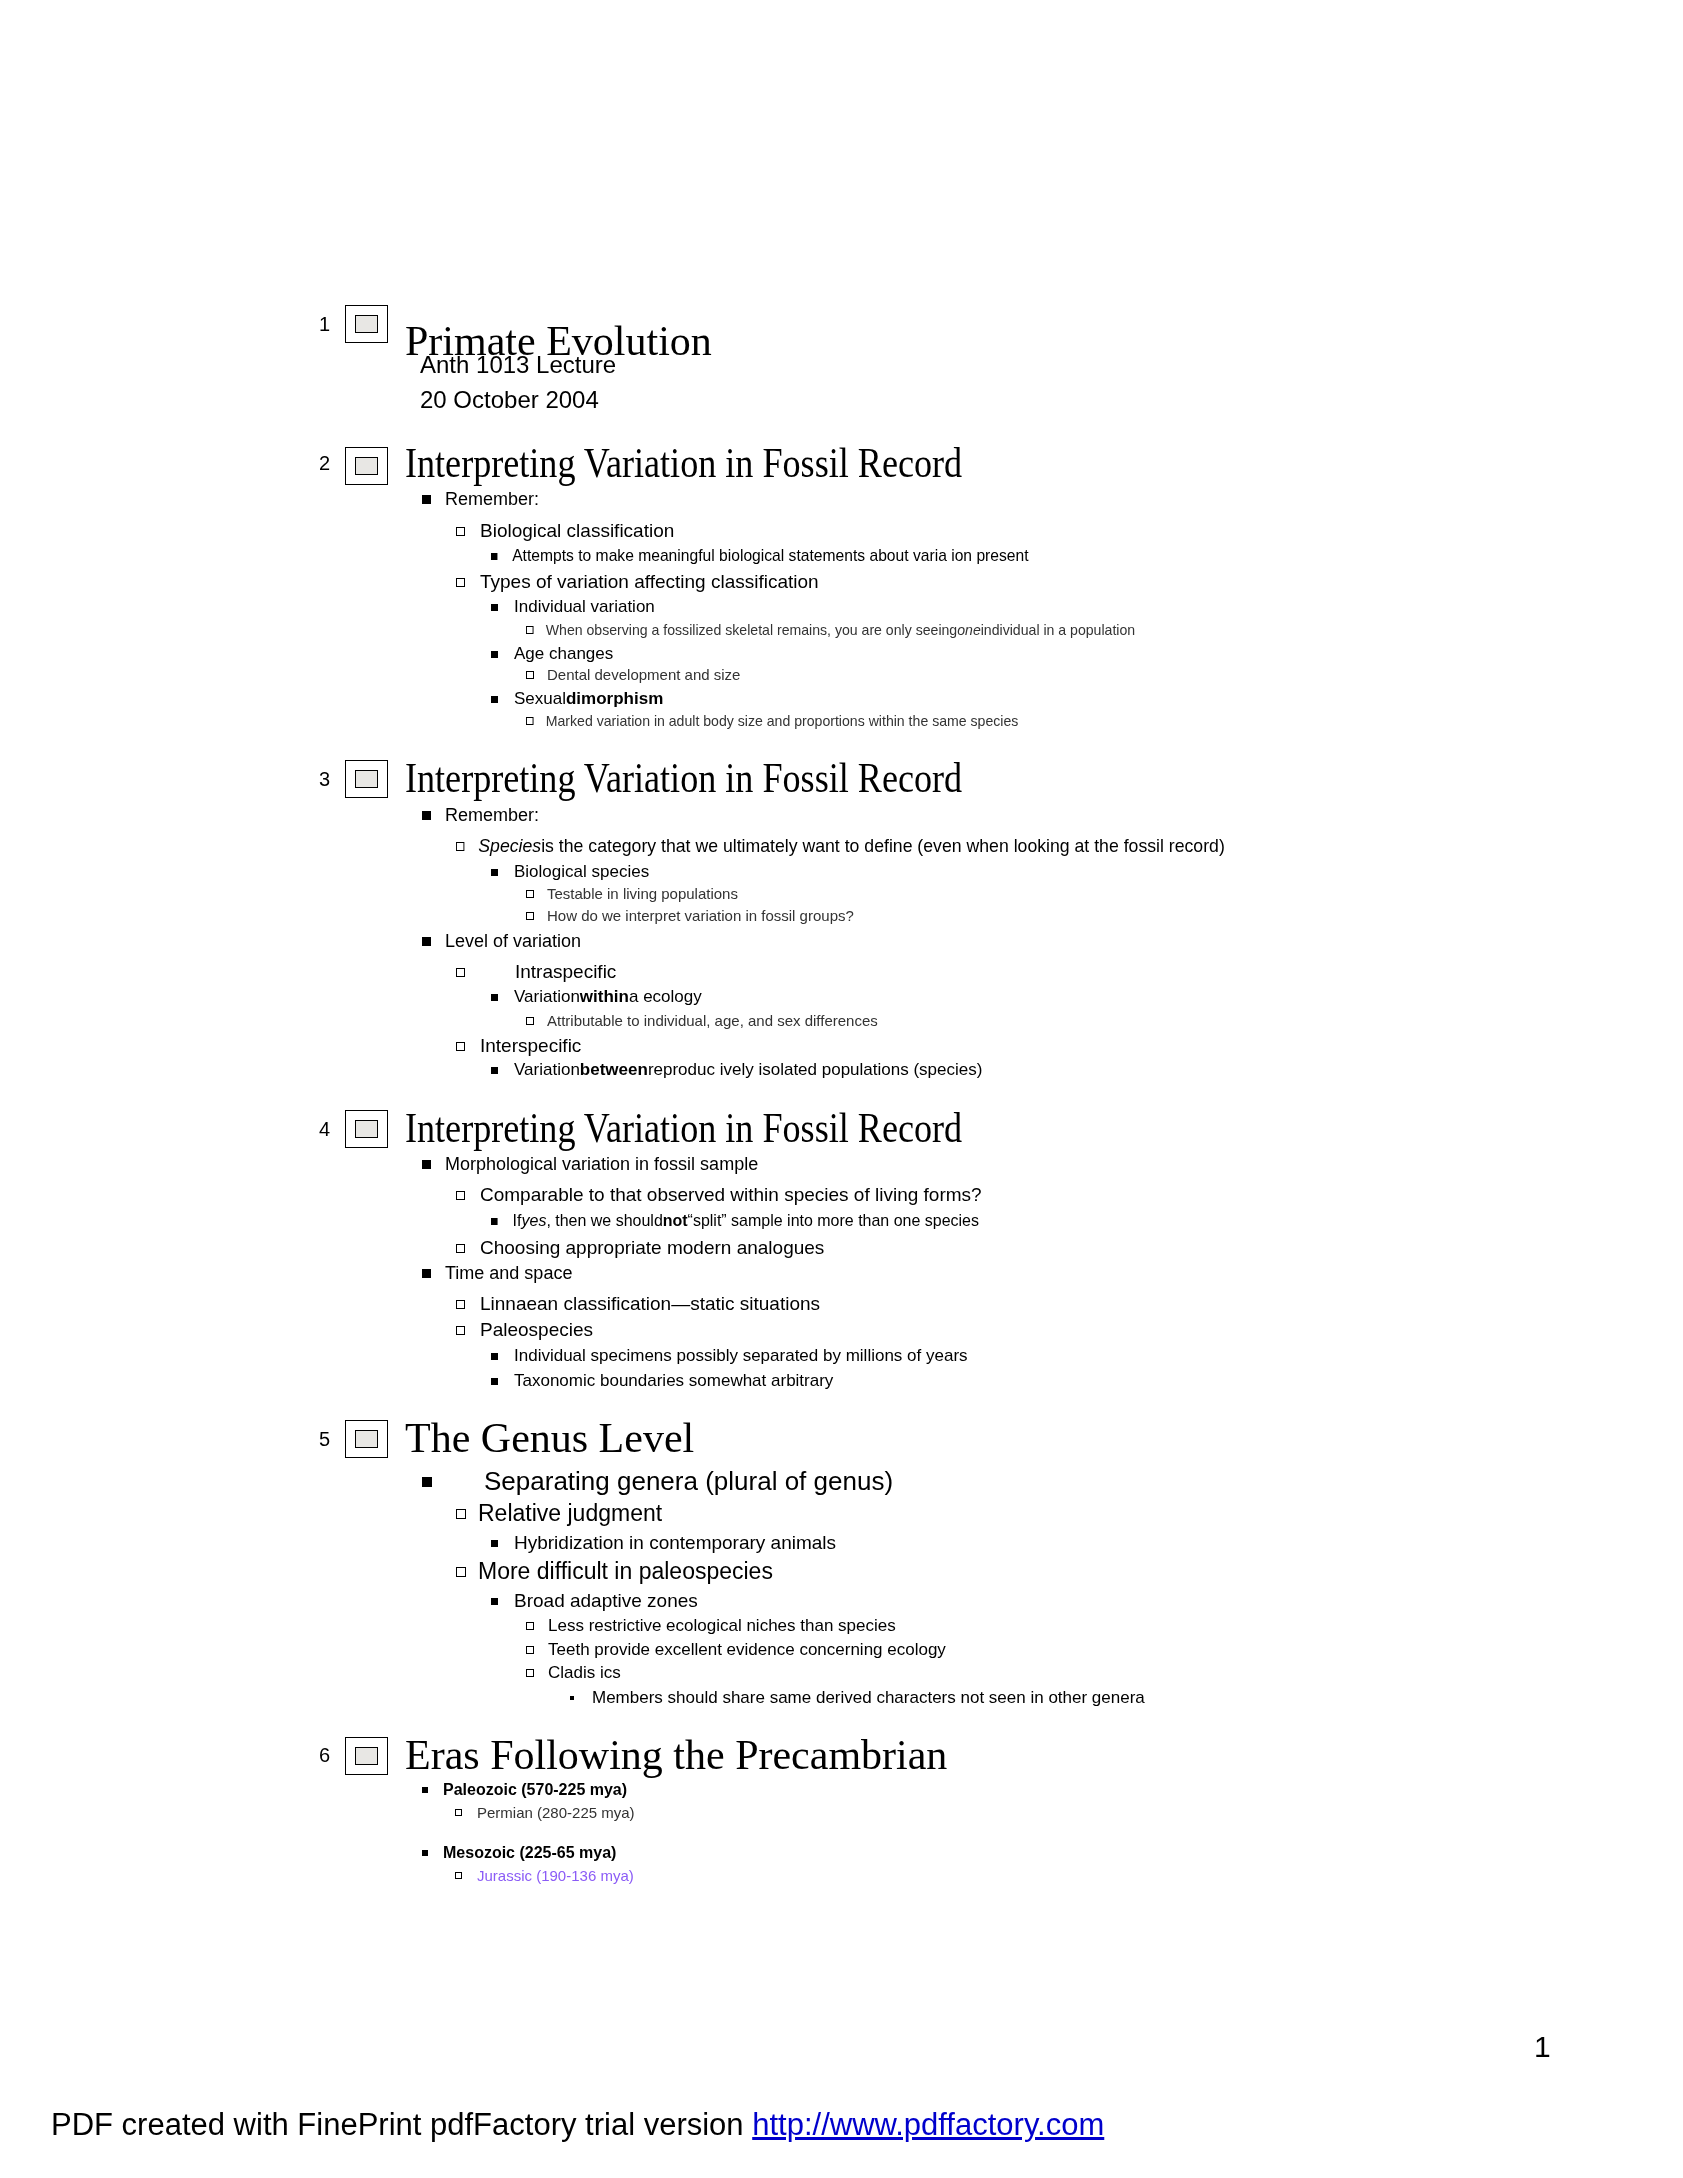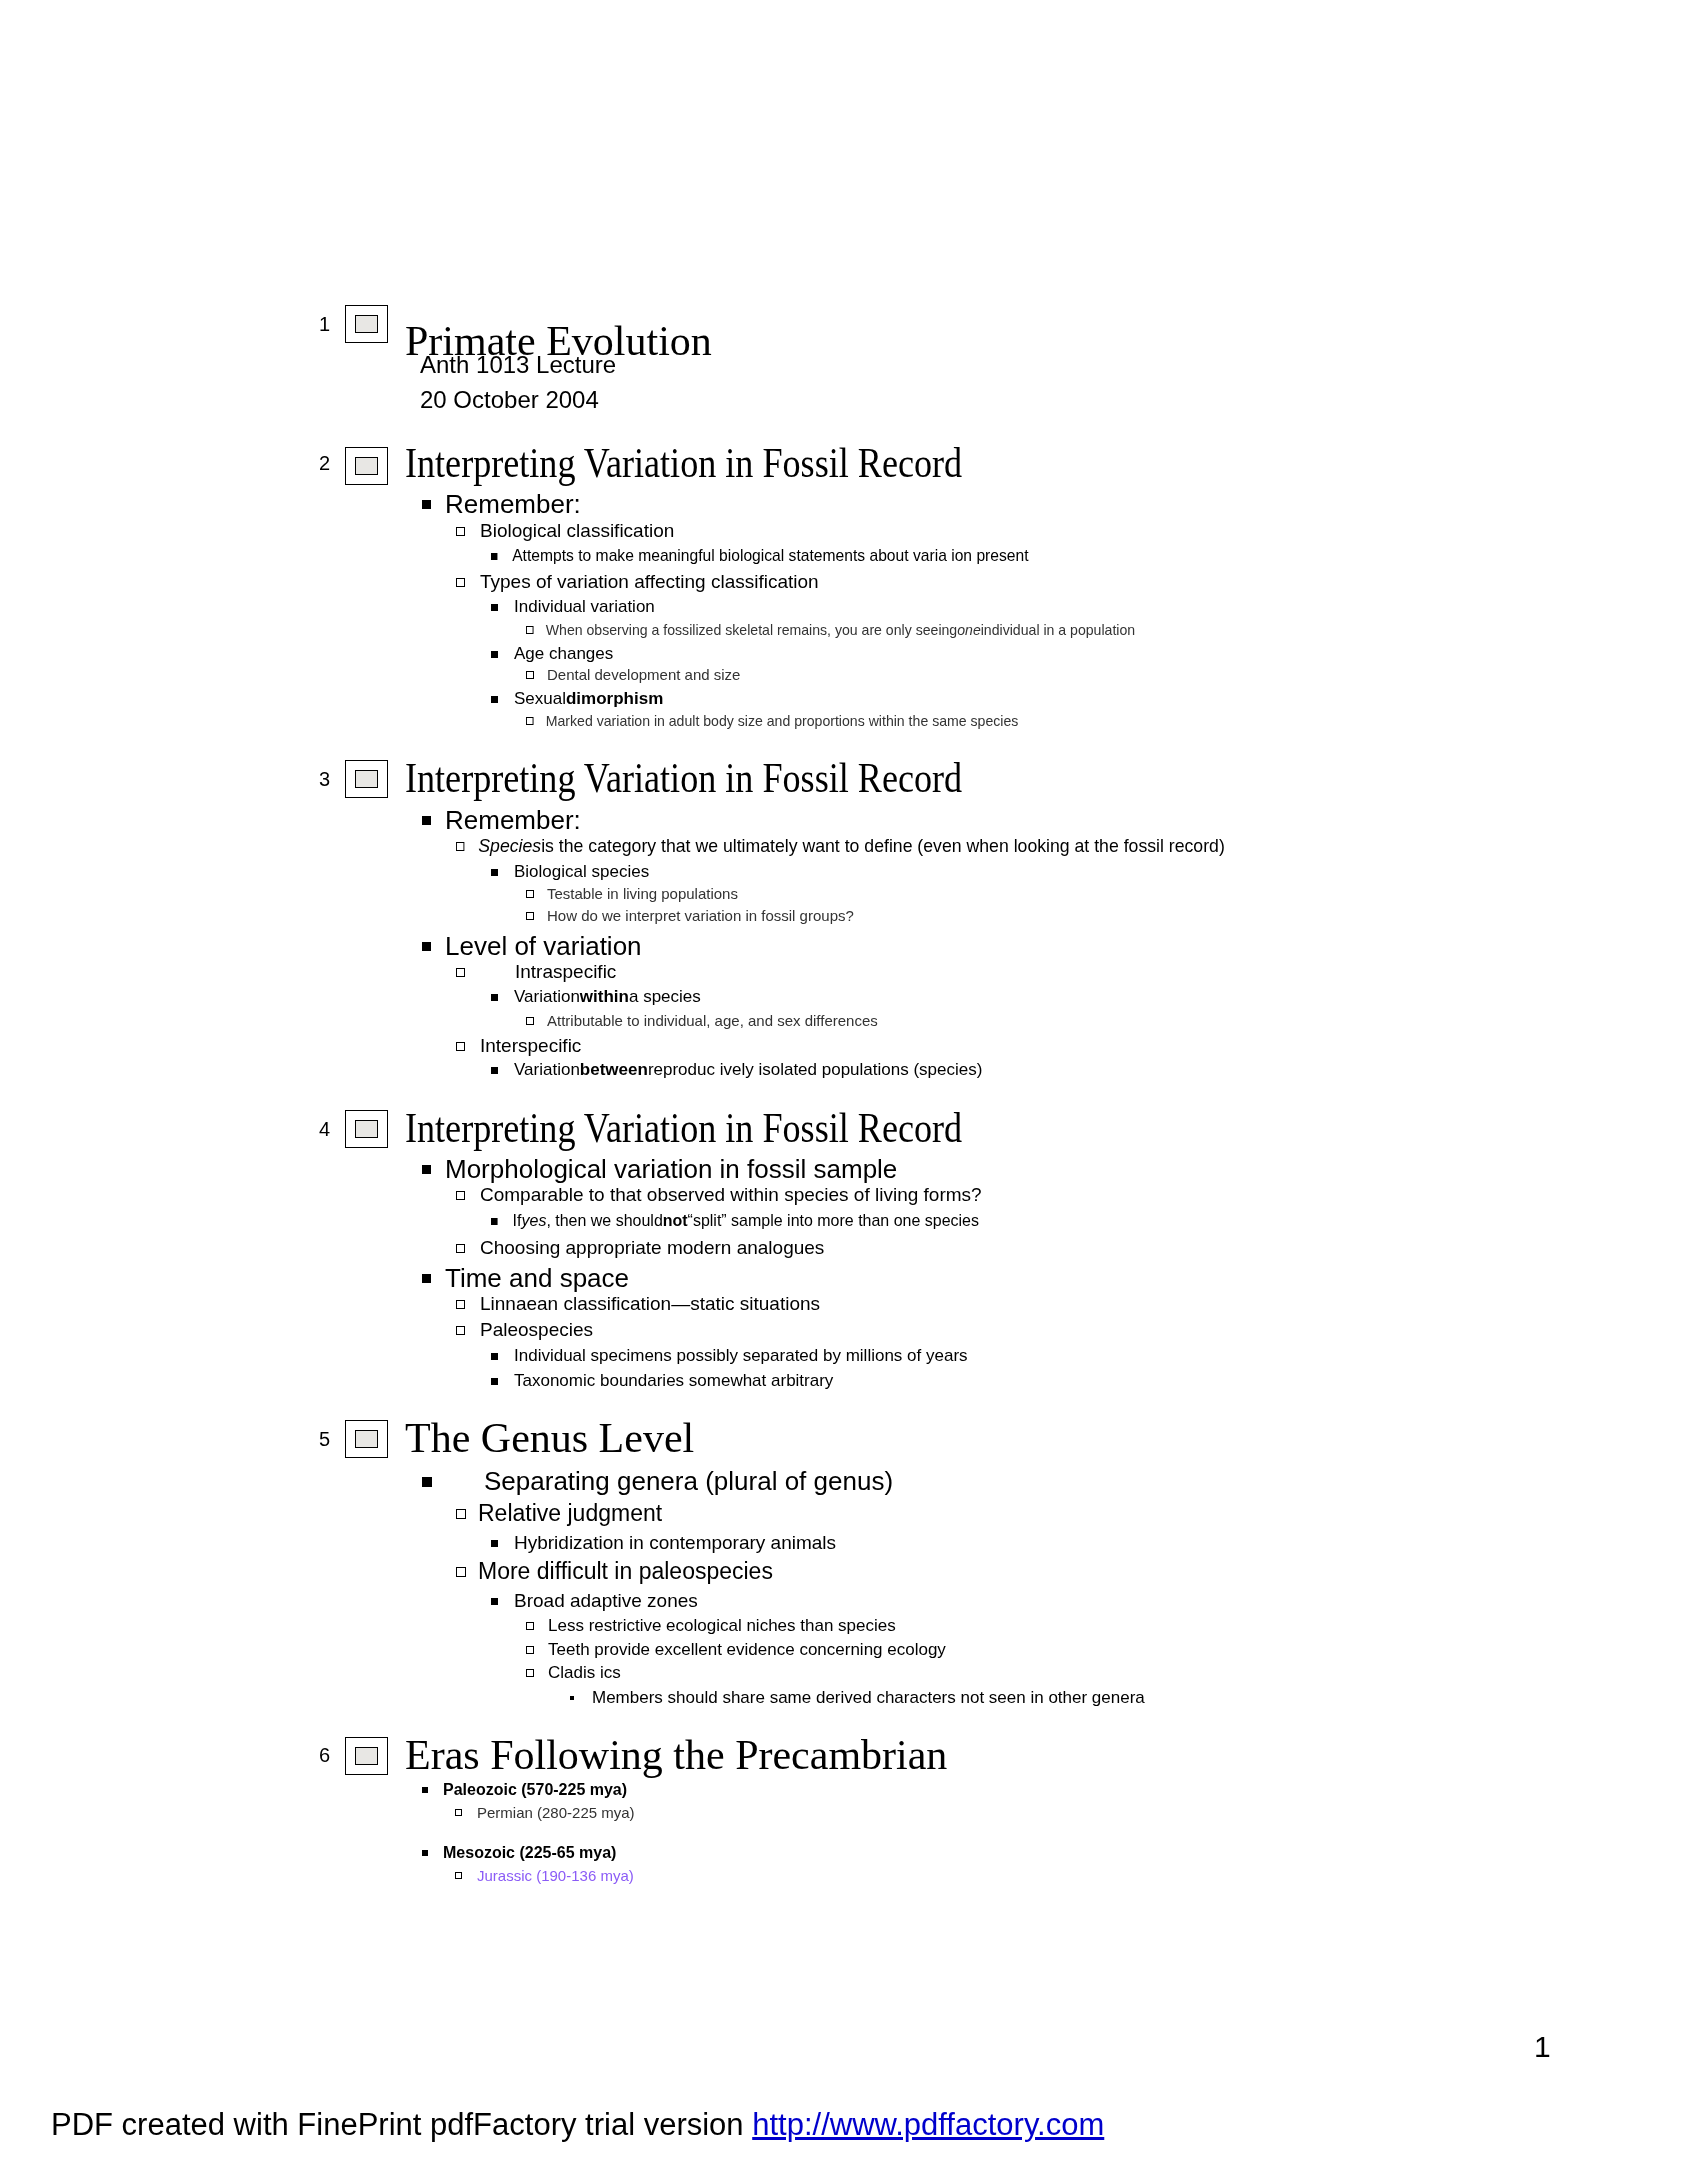--- a/index.html
+++ b/index.html
@@ -6,21 +6,21 @@
   body { width:1683px; height:2178px; position:relative; overflow:hidden; color:#000; }
   .abs { position:absolute; white-space:nowrap; }
   .snum { font-family:"Liberation Sans", sans-serif; font-size:20px; line-height:20px; }
   .sbox { width:43px; height:38px; border:1.5px solid #000; box-sizing:border-box; }
   .sbox .inner { position:absolute; left:9px; top:9px; width:23px; height:18px; border:1.5px solid #000; background:#e8e7e4; box-sizing:border-box; }
   .stitle { font-family:"Liberation Serif", serif; font-size:42px; line-height:42px; transform-origin:left center; }
   .line { font-family:"Liberation Sans", sans-serif; display:flex; align-items:center; transform-origin:left center; }
   .b-fill { display:inline-block; background:#000; }
   .b-hollow { display:inline-block; border:1.5px solid #000; box-sizing:border-box; background:#fff; }
   .b-dot { display:inline-block; background:#000; }
-  .t-l1 { font-size:26px; }
+  .t-l1 { font-size:18px; }
   .t-l2 { font-size:19px; }
   .t-l3 { font-size:17px; }
   .t-l4 { font-size:15px; color:#333; }
   .t-big1 { font-size:26px;gap:40px; }
   .t-big2 { font-size:23px; }
   .sub { font-family:"Liberation Sans", sans-serif; font-size:24px; }
   .footer { font-family:"Liberation Sans", sans-serif; font-size:31px; }
   .footer a { color:#0000cc; text-decoration:underline; }
   .pnum { font-family:"Liberation Sans", sans-serif; font-size:30px; }
 </style>
@@ -117,21 +117,21 @@
     <span>Level of variation</span>
   </div>
 <div class="abs line t-l2" style="left:456px;top:961px;gap:35px;">
     <span class="b-hollow" style="width:9px;height:9px;margin-right:15px;"></span>
     <span>Intraspecific</span>
   </div>
 <div class="abs line t-l3" style="left:491px;top:987px;">
     <span class="b-fill" style="width:7px;height:7px;margin-right:16px;"></span>
     <span>Variation </span>
     <strong>within</strong>
-    <span> a species</span>
+    <span> a ecology</span>
   </div>
 <div class="abs line t-l4" style="left:526px;top:1012px;">
     <span class="b-hollow" style="width:8px;height:8px;margin-right:13px;"></span>
     <span>Attributable to individual, age, and sex differences</span>
   </div>
 <div class="abs line t-l2" style="left:456px;top:1035px;">
     <span class="b-hollow" style="width:9px;height:9px;margin-right:15px;"></span>
     <span>Interspecific</span>
   </div>
 <div class="abs line t-l3" style="left:491px;top:1060px;">

